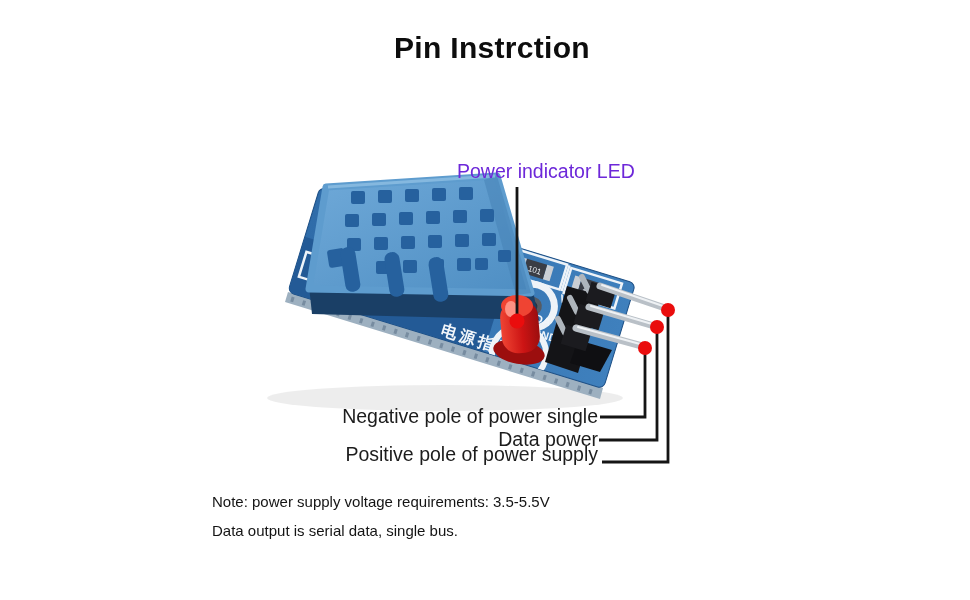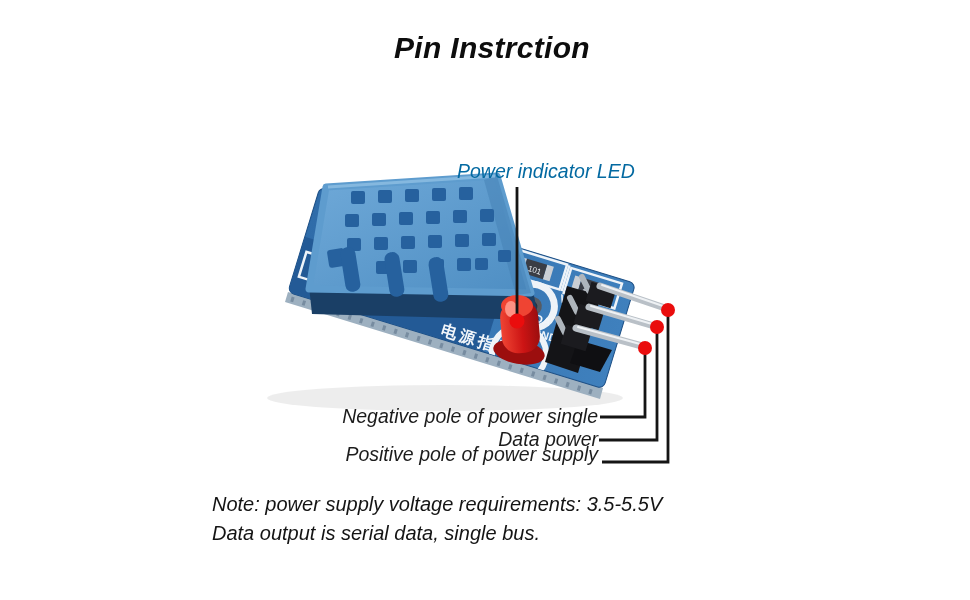--- a/index.html
+++ b/index.html
@@ -1,28 +1,28 @@
 <!DOCTYPE html>
 <html><head>
 <meta charset="utf-8">
 <style>
   html,body{margin:0;padding:0;}
   body{
     width:970px;height:600px;background:#ffffff;position:relative;
     overflow:hidden;font-family:"Liberation Sans",sans-serif;
   }
-  .abs{position:absolute;white-space:nowrap;font-style:italic;}
+  .abs{position:absolute;white-space:nowrap;}
   .title{
     left:0;right:0;top:31px;text-align:center;padding-left:14px;
     font-size:30px;font-weight:bold;color:#0d0d0d;letter-spacing:.3px;
   }
-  .led-label{left:457px;top:160px;font-size:19.5px;color:#0369a1;}
+  .led-label{left:457px;top:160px;font-size:19.5px;color:#6d28d9;}
   .pin-label{right:372px;text-align:right;font-size:19.5px;line-height:24px;color:#1c1c1c;}
   .pl-0{top:404px}.pl-1{top:427px}.pl-2{top:442px}
-  .note-line{left:212px;font-size:20px;color:#141414;}
+  .note-line{left:212px;font-size:15px;color:#141414;}
   .nl-1{top:493px}.nl-2{top:522px}
   svg{position:absolute;left:250px;top:150px;width:470px;height:330px;}
   svg text{font-family:"Liberation Sans","DejaVu Sans",sans-serif;}
 </style>
 </head>
 <body>
 
 <div>
 
   <div class="abs title">Pin Instrction</div>

